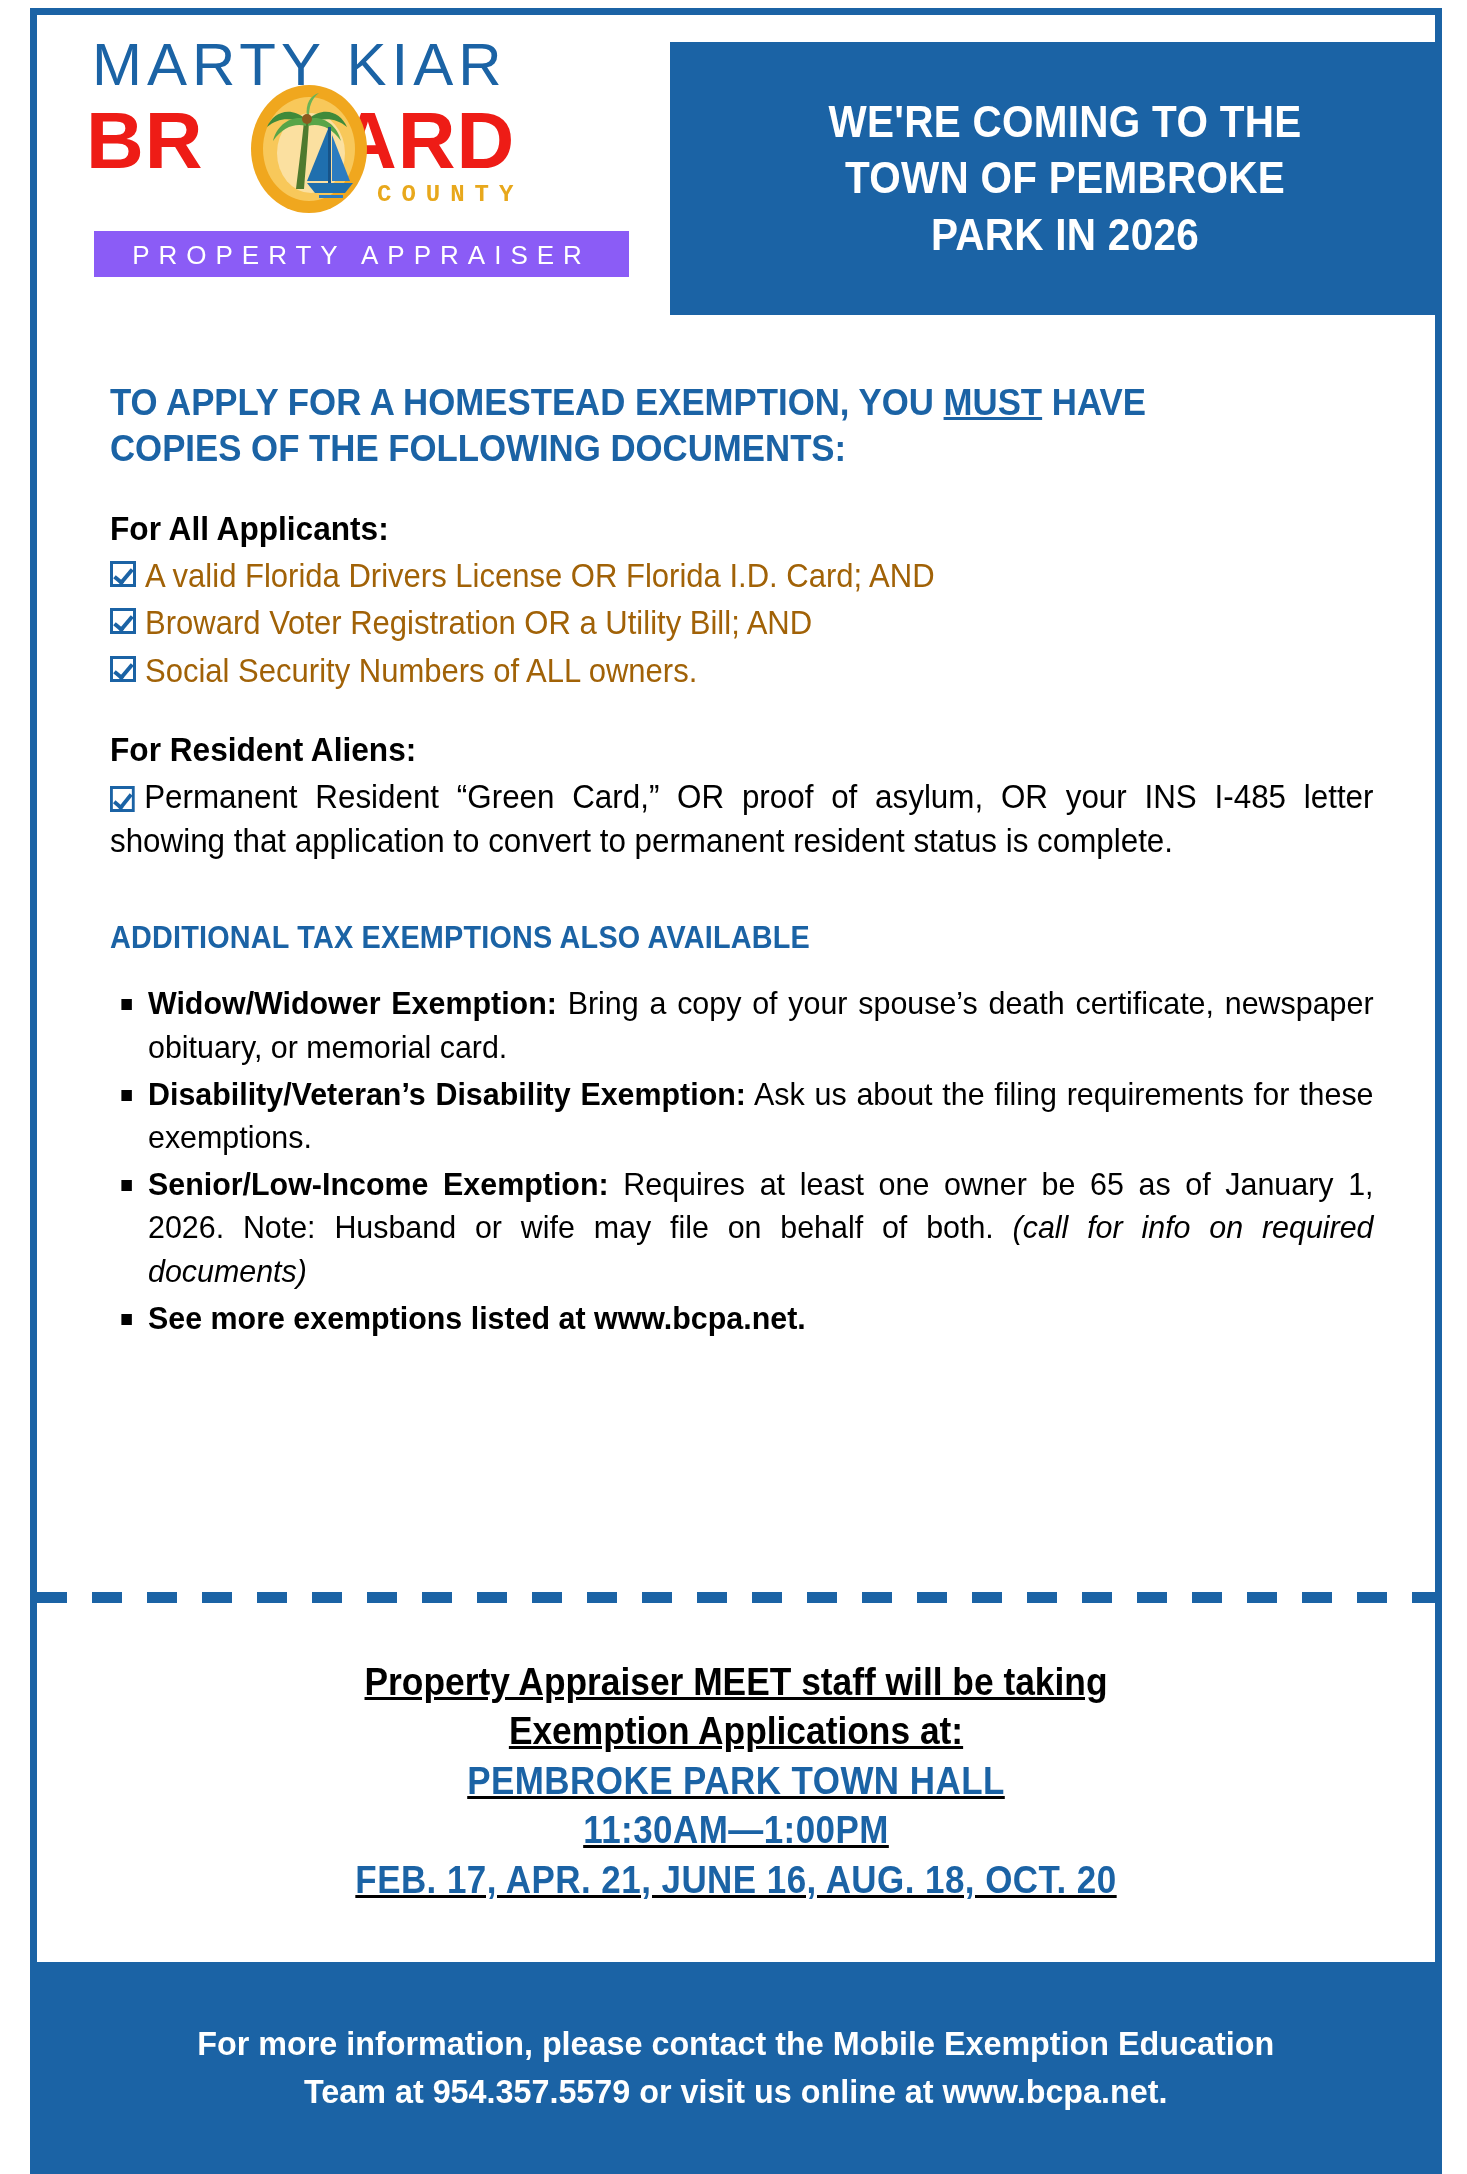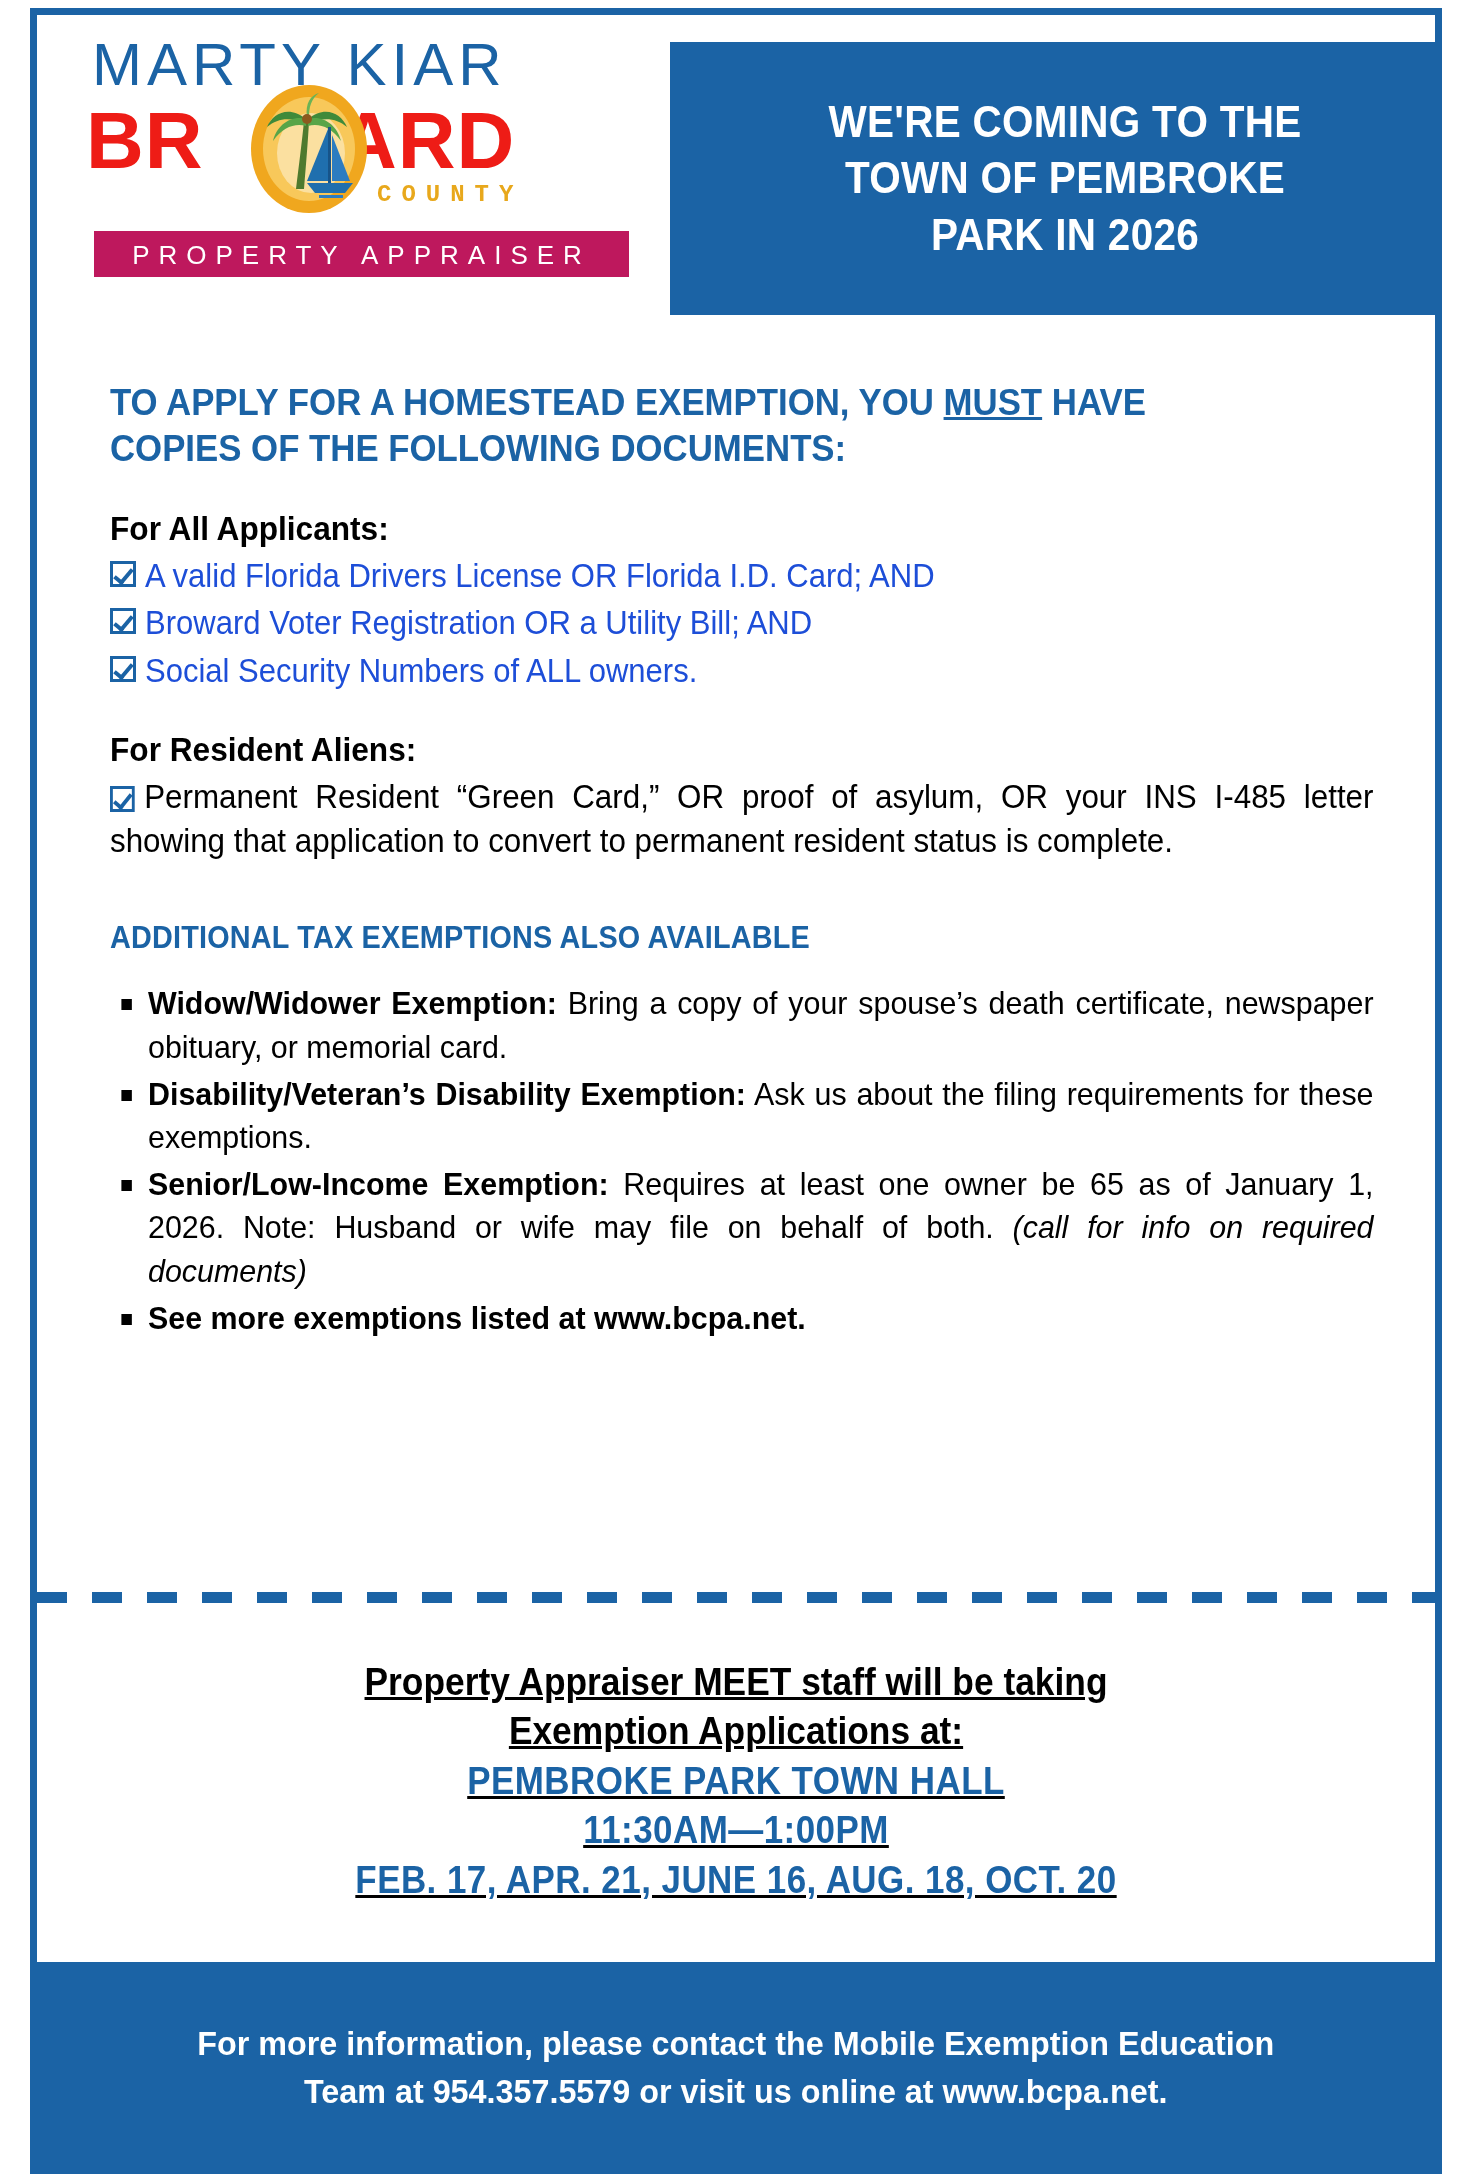--- a/index.html
+++ b/index.html
@@ -100,21 +100,21 @@
     white-space: nowrap;
     line-height: 1;
     font-family: Liberation Mono, monospace;
   }
   .logo-bar {
     position: absolute;
     left: 22px;
     top: 196px;
     width: 535px;
     height: 46px;
-    background: #be185d;
+    background: #8b5cf6;
   }
   .logo-bar-text {
     position: absolute;
     left: 0;
     right: 0;
     top: 9px;
     text-align: center;
     font-size: 26px;
     font-weight: 400;
     letter-spacing: 9px;
@@ -179,21 +179,21 @@
 
   .check-list {
     list-style: none;
     margin: 0;
     padding: 0;
   }
   .check-list li {
     display: flex;
     align-items: flex-start;
     font-size: 33px;
-    color: #1d4ed8;
+    color: #a16207;
     line-height: 1.32;
     margin: 0 0 4px 0;
   }
   .cbox {
     flex: 0 0 auto;
     width: 26px;
     height: 26px;
     margin: 7px 9px 0 0;
     box-sizing: border-box;
     border: 3px solid #1b63a5;

